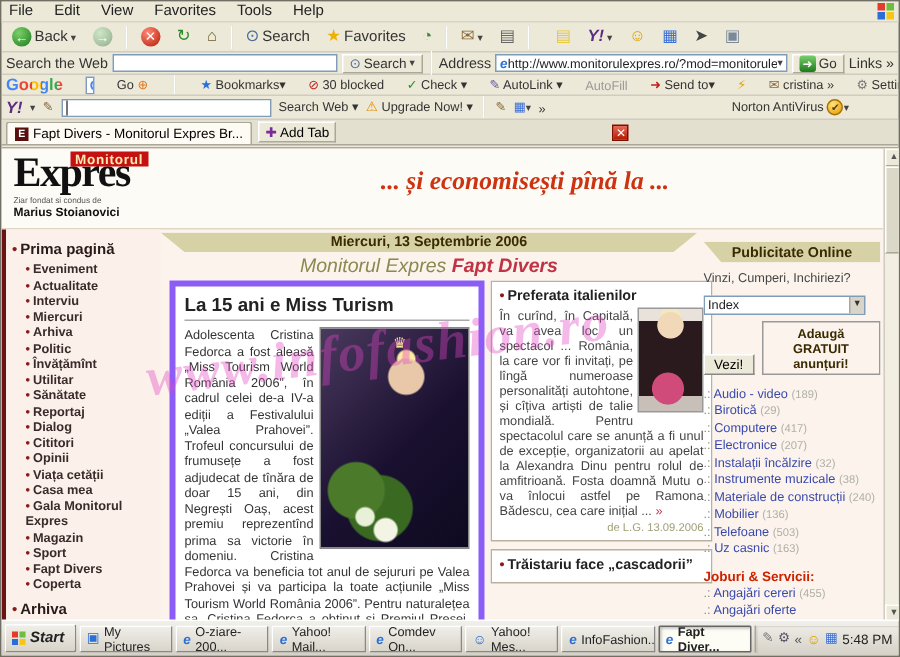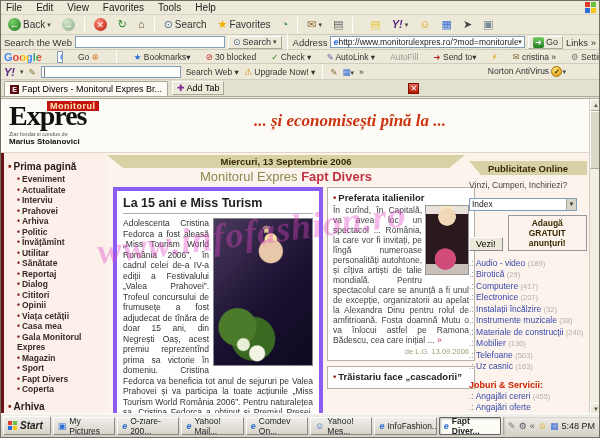--- a/index.html
+++ b/index.html
@@ -64,21 +64,21 @@
 #sidebar{position:absolute;left:0;top:54px;bottom:0;width:106px;background:#fbf1ea;border-left:3px solid #6b1212;padding:8px 2px 0 4px;overflow:hidden;}
 #sidebar .home{font-size:10px;font-weight:bold;color:#2a1a1a;margin-bottom:2px;}
 #sidebar ul{list-style:none;padding-left:9px;}
 #sidebar li{font-size:8.5px;font-weight:bold;color:#3a2a2a;line-height:10.5px;cursor:pointer;}
 .bullet{color:#8b1a1a;margin-right:2px;}
 #arhiva{margin-top:6px;}
 .xpsel{background:#fff;border:1px solid #7f9db9;height:13px;font-size:8.5px;display:inline-flex;align-items:center;padding-left:2px;color:#222;}
 .xpsel .arr{margin-left:auto;width:10px;height:11px;background:#d8d4c8;border-left:1px solid #aca899;font-size:6px;display:inline-flex;align-items:center;justify-content:center;color:#333;}
 
 #ribbon{position:absolute;left:106px;top:56px;width:358px;height:13px;background:#d7d2a6;clip-path:polygon(0 0,100% 0,calc(100% - 16px) 100%,16px 100%);display:flex;align-items:center;justify-content:center;font-size:9.5px;font-weight:bold;color:#3a2a00;}
-#section-title{position:absolute;left:106px;top:70px;width:358px;text-align:center;font-size:13px;}
+#section-title{position:absolute;left:106px;top:70px;width:358px;text-align:center;font-size:13px;font-style:italic;}
 #section-title .st1{color:#8a8a50;}
 #section-title .st2{color:#c03344;font-weight:bold;}
 
 #article{position:absolute;left:112px;top:88px;width:210px;bottom:-20px;background:#fff;border:4px solid #8b5cf6;padding:5px 6px;overflow:hidden;}
 #article h1{font-size:12.5px;font-weight:bold;color:#222;border-bottom:1px solid #aaa;padding-bottom:3px;margin-bottom:4px;}
 #article .body{font-size:8.5px;color:#333;line-height:10.5px;text-align:justify;}
 #main-photo{float:right;width:100px;height:148px;margin:0 0 3px 4px;border:1px solid #888;position:relative;background:
  radial-gradient(circle at 58% 22%,#e8c8a8 0 9%,rgba(0,0,0,0) 10%),
  radial-gradient(circle at 58% 14%,#ffe9a0 0 4%,rgba(0,0,0,0) 5%),
  radial-gradient(circle at 30% 86%,#e8f0d8 0 4%,rgba(0,0,0,0) 5%),
@@ -300,21 +300,21 @@
         <div id="banner">... și economisești pînă la ...</div>
       </div>
 
       <div id="sidebar">
         <div class="home"><span class="bullet">•</span><span>Prima pagină</span></div>
         <ul>
 
         <li><span class="bullet">•</span><span>Eveniment</span></li>
             <li><span class="bullet">•</span><span>Actualitate</span></li>
             <li><span class="bullet">•</span><span>Interviu</span></li>
-            <li><span class="bullet">•</span><span>Prahovei</span></li>
+            <li><span class="bullet">•</span><span>Miercuri</span></li>
             <li><span class="bullet">•</span><span>Arhiva</span></li>
             <li><span class="bullet">•</span><span>Politic</span></li>
             <li><span class="bullet">•</span><span>Învățămînt</span></li>
             <li><span class="bullet">•</span><span>Utilitar</span></li>
             <li><span class="bullet">•</span><span>Sănătate</span></li>
             <li><span class="bullet">•</span><span>Reportaj</span></li>
             <li><span class="bullet">•</span><span>Dialog</span></li>
             <li><span class="bullet">•</span><span>Cititori</span></li>
             <li><span class="bullet">•</span><span>Opinii</span></li>
             <li><span class="bullet">•</span><span>Viața cetății</span></li>

